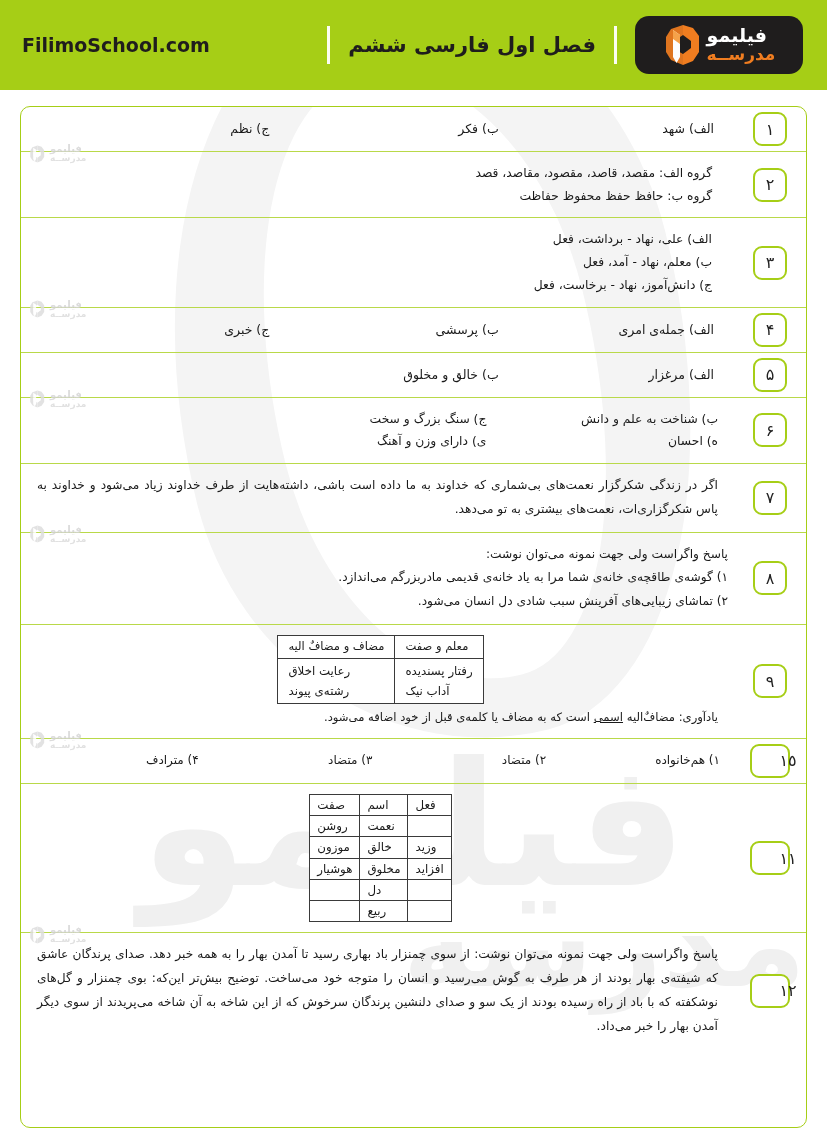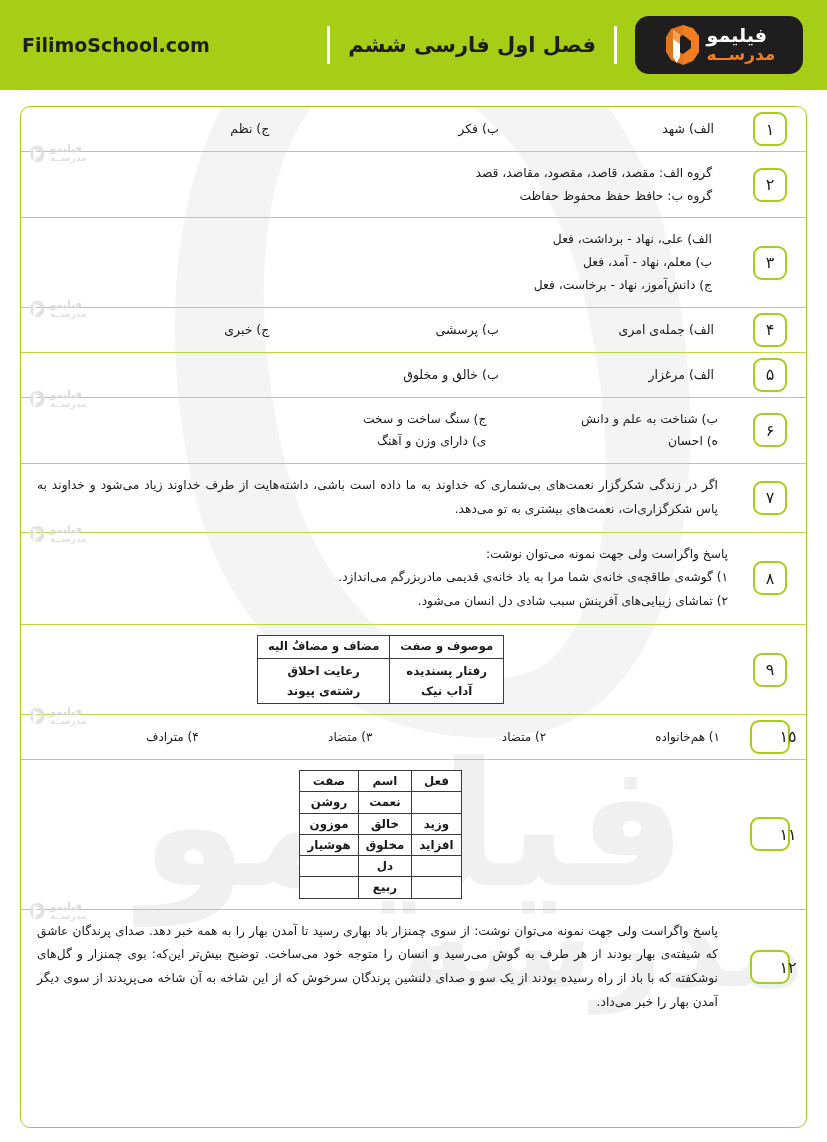--- a/index.html
+++ b/index.html
@@ -195,22 +195,22 @@
   .tbl-wrap { display: flex; justify-content: center; direction: rtl; }
   table.q-table {
     border-collapse: collapse;
     direction: rtl;
     font-size: 11.8px; color: #1a1a1a;
     background: #fff;
   }
   table.q-table td, table.q-table th {
     border: 1.1px solid #3a3a3a;
     padding: 2px 8px;
-    text-align: center;
-    font-weight: bold;
+    text-align: left;
+    font-weight: normal;
     line-height: 1.55;
     white-space: nowrap;
   }
   table.q-table.t9 td, table.q-table.t9 th { padding: 2px 10px; }
   table.q-table.t9 .hdr { font-size: 11.5px; }
   table.q-table.t9 .stack { line-height: 1.7; }
 
   table.q-table.t11 td, table.q-table.t11 th {
     padding: 1px 7px; min-width: 40px; height: 21px;
   }
@@ -361,21 +361,21 @@
           <div class="badge-cell">
             <span class="badge">۶</span>
           </div>
           <div class="content-cell">
             <div class="grid3">
               <div class="col">
                 <div class="ln">ب) شناخت به علم و دانش</div>
                 <div class="ln">ه) احسان</div>
               </div>
               <div class="col">
-                <div class="ln">ج) سنگ ساخت و سخت</div>
+                <div class="ln">ج) سنگ بزرگ و سخت</div>
                 <div class="ln">ی) دارای وزن و آهنگ</div>
               </div>
             </div>
           </div>
         </div>
         <div class="qrow">
           <div class="badge-cell">
             <span class="badge">٧</span>
           </div>
           <div class="content-cell">
@@ -408,36 +408,37 @@
         <div class="qrow">
           <div class="badge-cell">
             <span class="badge">٩</span>
           </div>
           <div class="content-cell">
             <div class="t9-block">
               <div class="tbl-wrap">
                 <table class="q-table t9">
                   <tbody>
                     <tr>
-                      <th class="hdr">موصوف و صفت</th>
+                      <th class="hdr">معلم و صفت</th>
                       <th class="hdr">مضاف و مضافٌ الیه</th>
                     </tr>
                     <tr>
                       <td class="stack">
                         <div>رفتار پسندیده</div>
                         <div>آداب نیک</div>
                       </td>
                       <td class="stack">
                         <div>رعایت اخلاق</div>
                         <div>رشته‌ی پیوند</div>
                       </td>
                     </tr>
                   </tbody>
                 </table>
               </div>
+              <div class="t9-note note-line"><span>یادآوری: مضافٌ‌الیه </span><u>اسمی</u><span> است که به مضاف یا کلمه‌ی قبل از خود اضافه می‌شود.</span></div>
             </div>
           </div>
           <div class="side-wm">
             <span class="swm-text">
               <span class="s1">فیلیمو</span>
               <span class="s2">مدرســه</span>
             </span>
             <span class="swm-mark"><svg width="16" height="18" viewBox="0 0 38 42">
                 <path d="M30 4 L36 12 L36 28 L30 37 L20 41 L20 30 L28 24 L28 17 L20 11 L20 1 Z" fill="#dedede"></path>
                 <path d="M20 1 L20 11 L11 17 L11 25 L20 30 L20 41 L8 36 L3 28 L3 13 L8 5 Z" fill="#dedede"></path>

